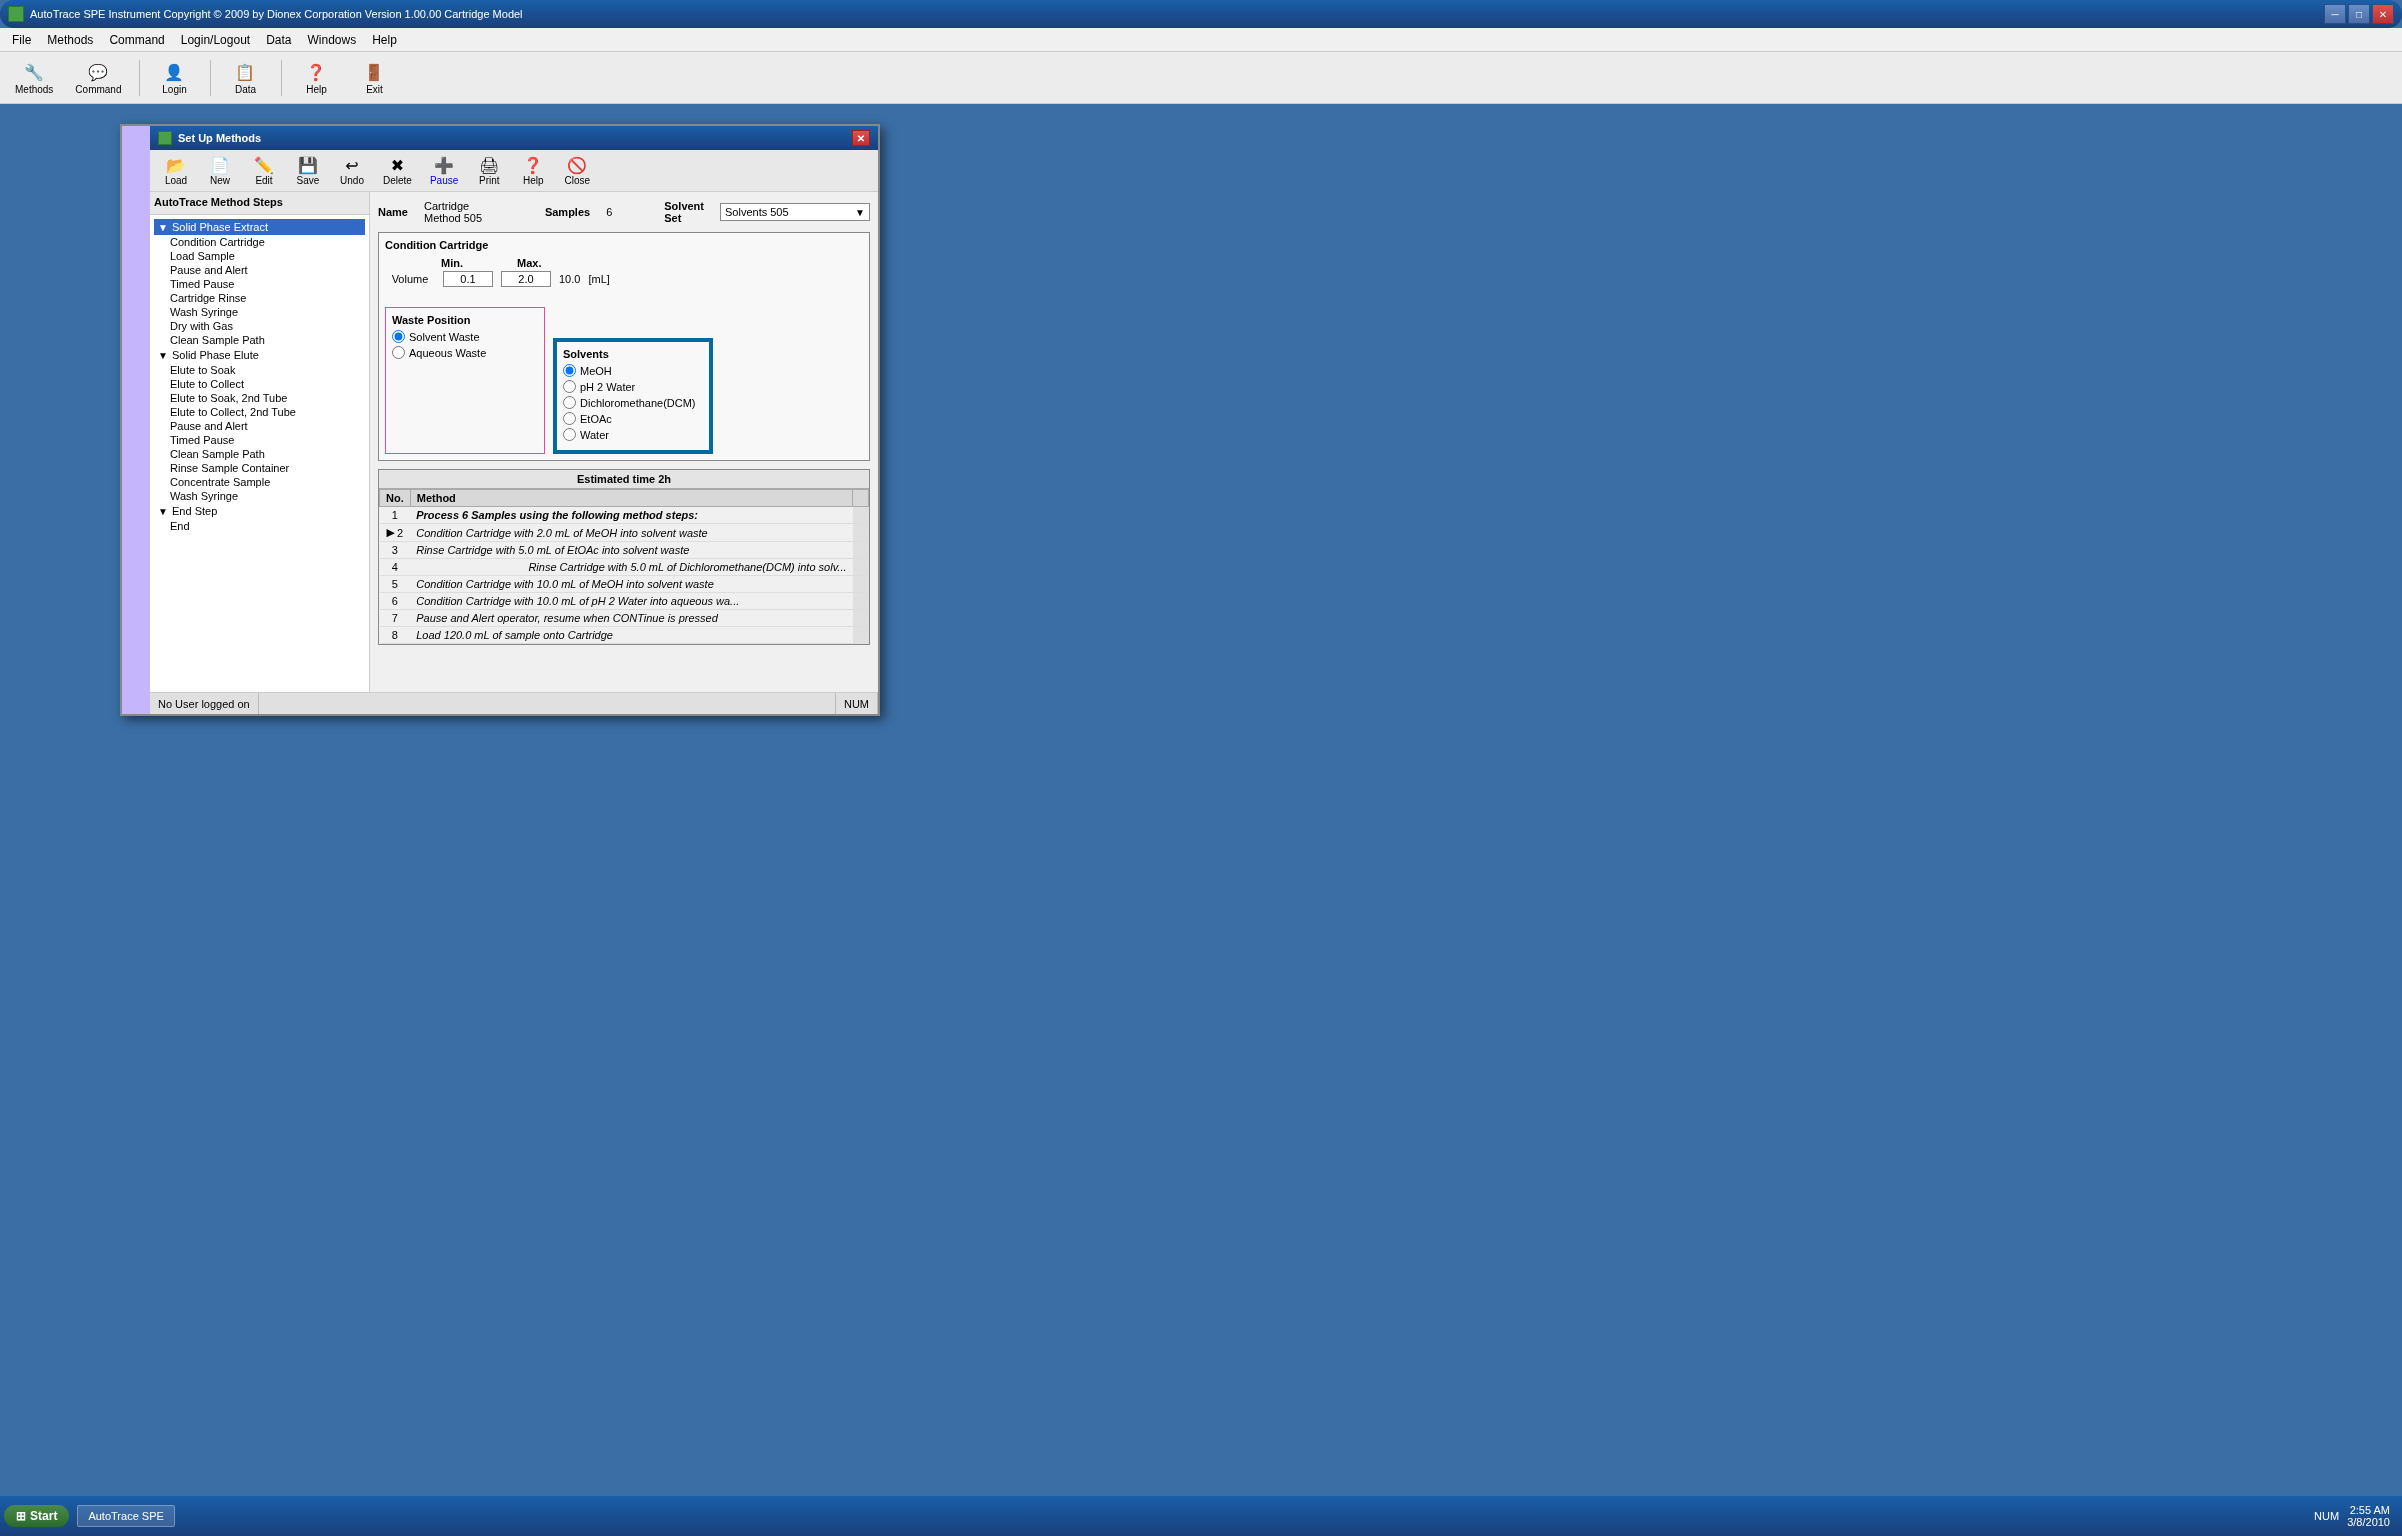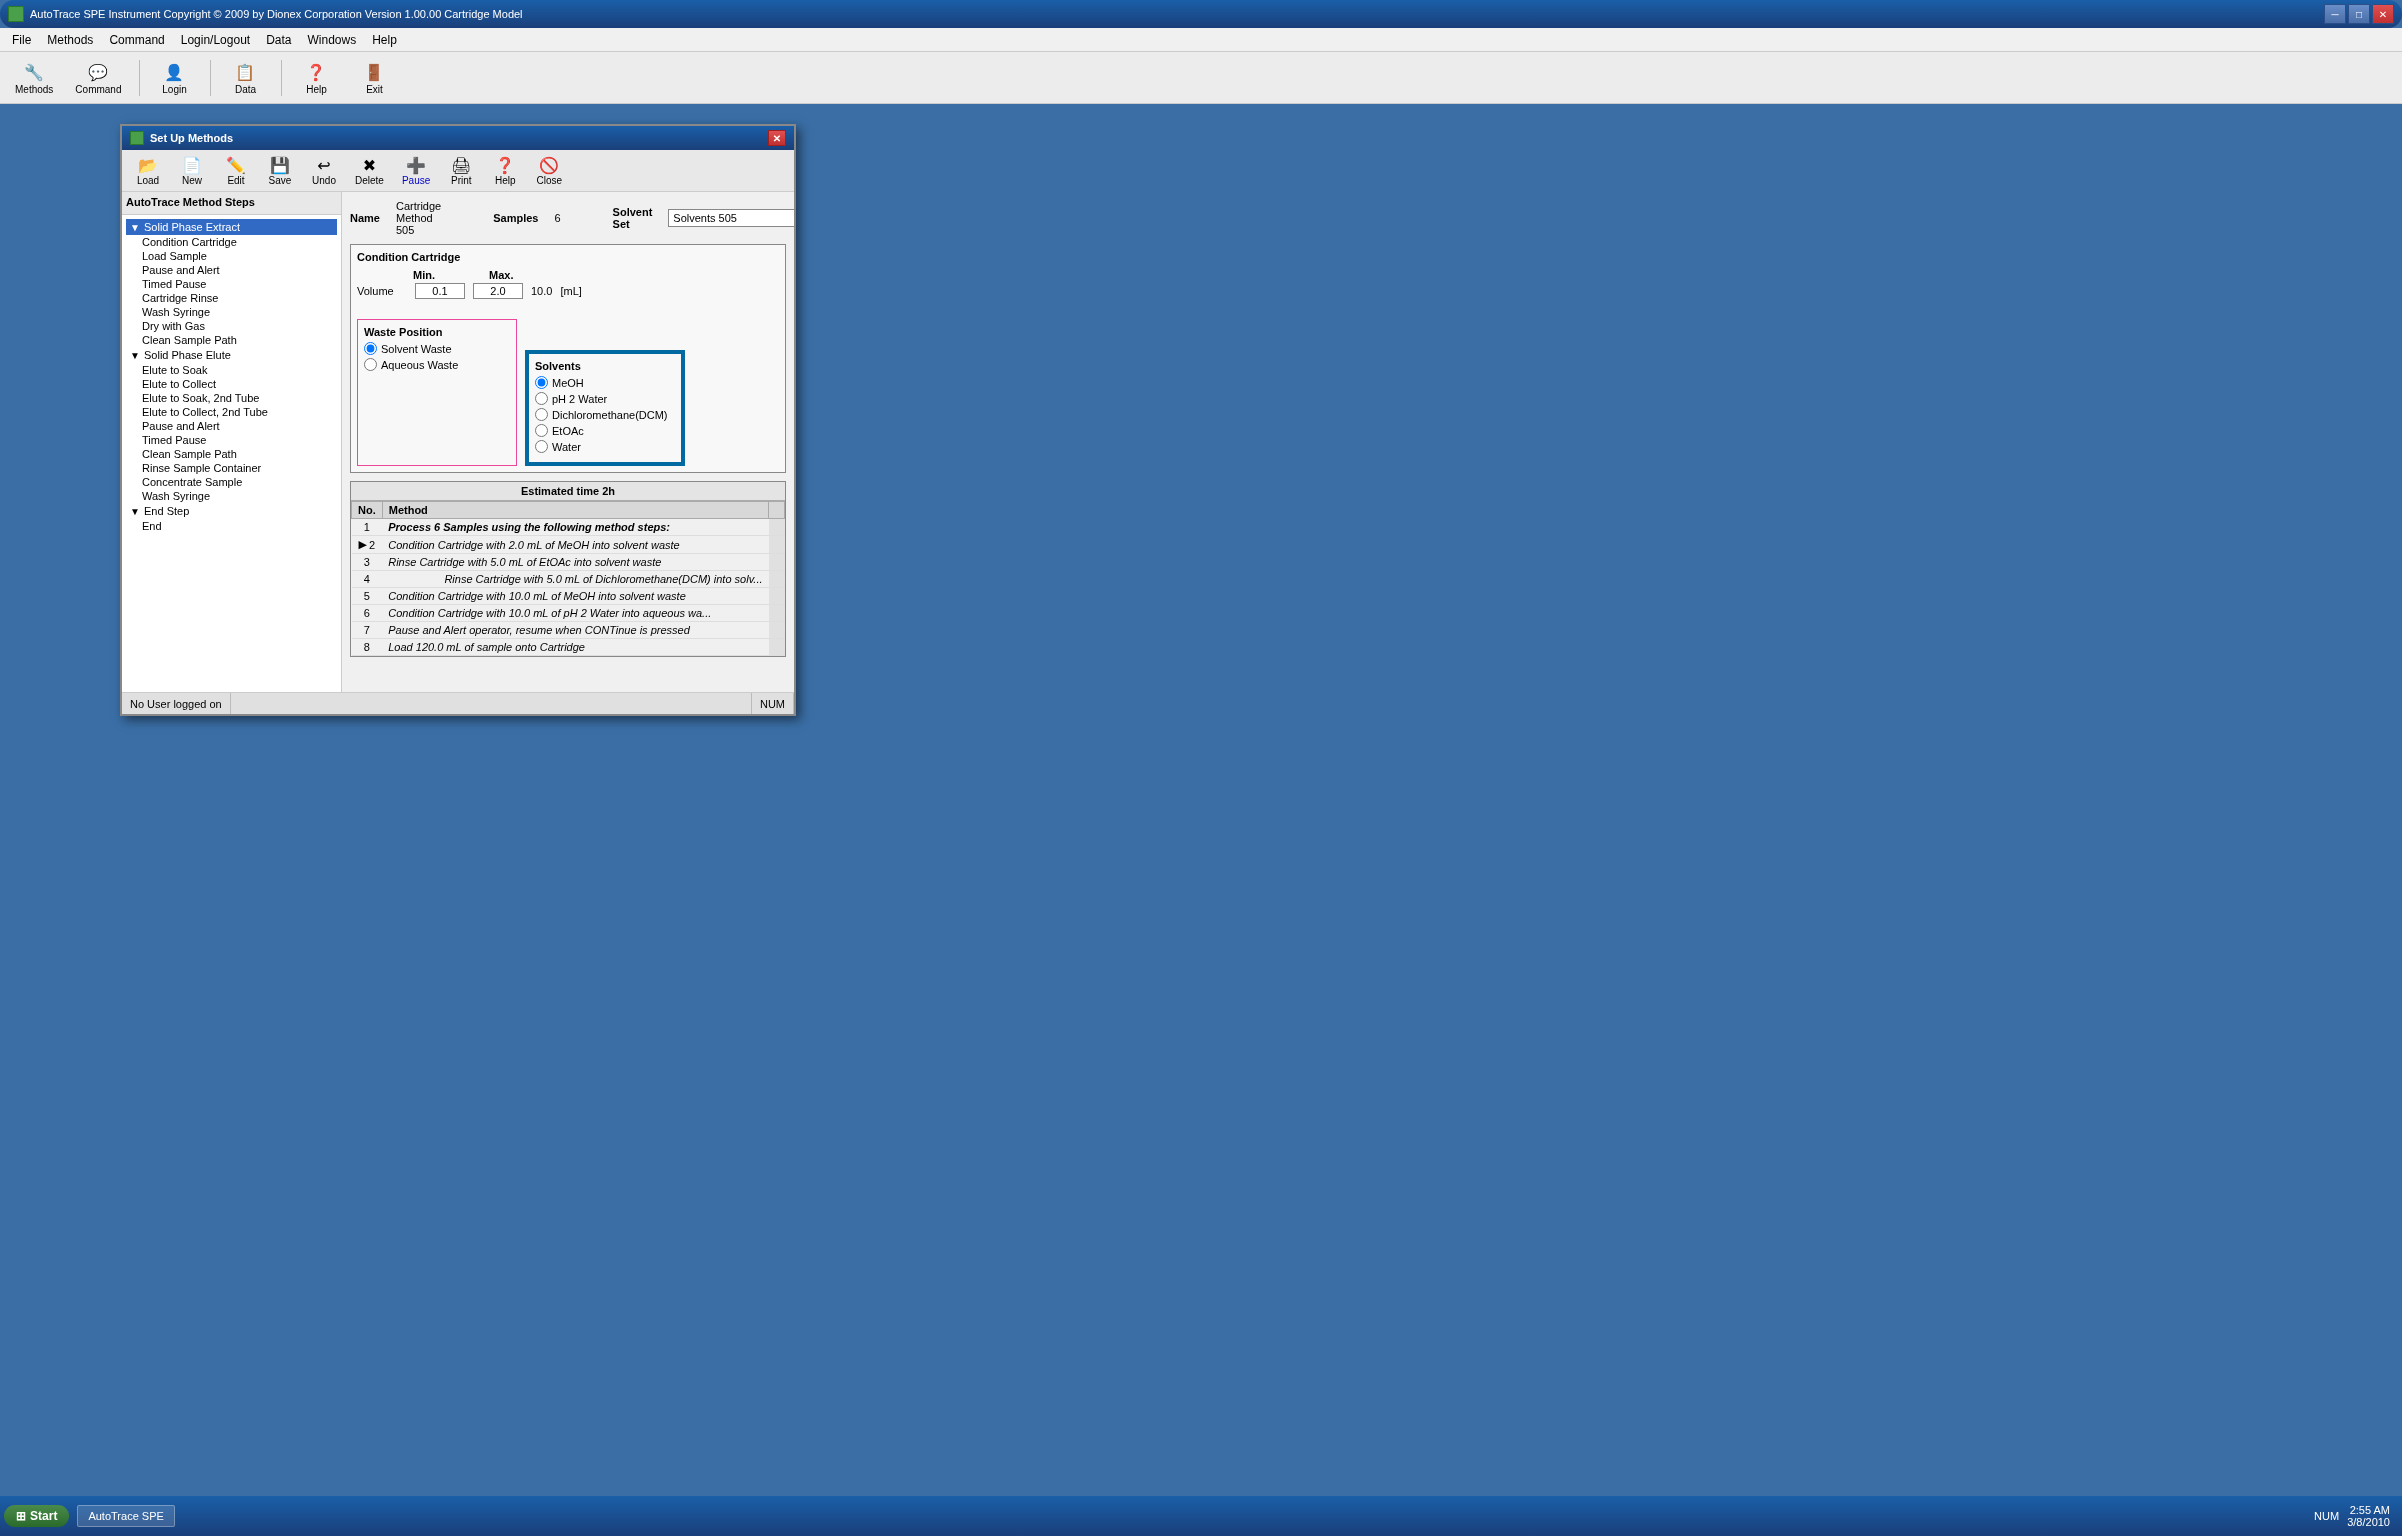--- a/index.html
+++ b/index.html
@@ -95,24 +95,25 @@
     .workspace {
       background: #3a6ea5;
       position: absolute;
       top: 104px; left: 0; right: 0; bottom: 40px;
     }
 
     
     .dialog {
       position: absolute;
       top: 20px; left: 120px;
-      width: 676px;
+      width: 760px;
       background: #c4b5fd;
       border: 2px solid #888;
       box-shadow: 4px 4px 10px rgba(0,0,0,0.5);
+      padding-left: 28px;
     }
     .dialog-title {
       background: linear-gradient(to bottom, #1a5fa8, #1a3f7a);
       color: white;
       height: 24px;
       display: flex; align-items: center;
       padding: 0 8px;
       font-size: 11px;
       font-weight: bold;
     }
@@ -577,21 +578,21 @@
         <div class="condition-box">
           <div class="condition-box-title">Condition Cartridge</div>
           <div style="display:flex; gap:16px;flex-direction:column;">
 
             <div>
               <div class="vol-header">
                 <span>Min.</span>
                 <span style="margin-left:30px;">Max.</span>
               </div>
               <div class="vol-row">
-                <span style="min-width:50px;">Volume</span>
+                <span style="min-width:50px;text-align:center;">Volume</span>
                 <input type="text" class="input-field" value="0.1" style="">
                 <input type="text" class="input-field" value="2.0" style="">
                 <span>10.0</span>
                 <span>[mL]</span>
               </div>
             </div>
 
             <div class="lower-section">
 
               <div class="waste-box">

